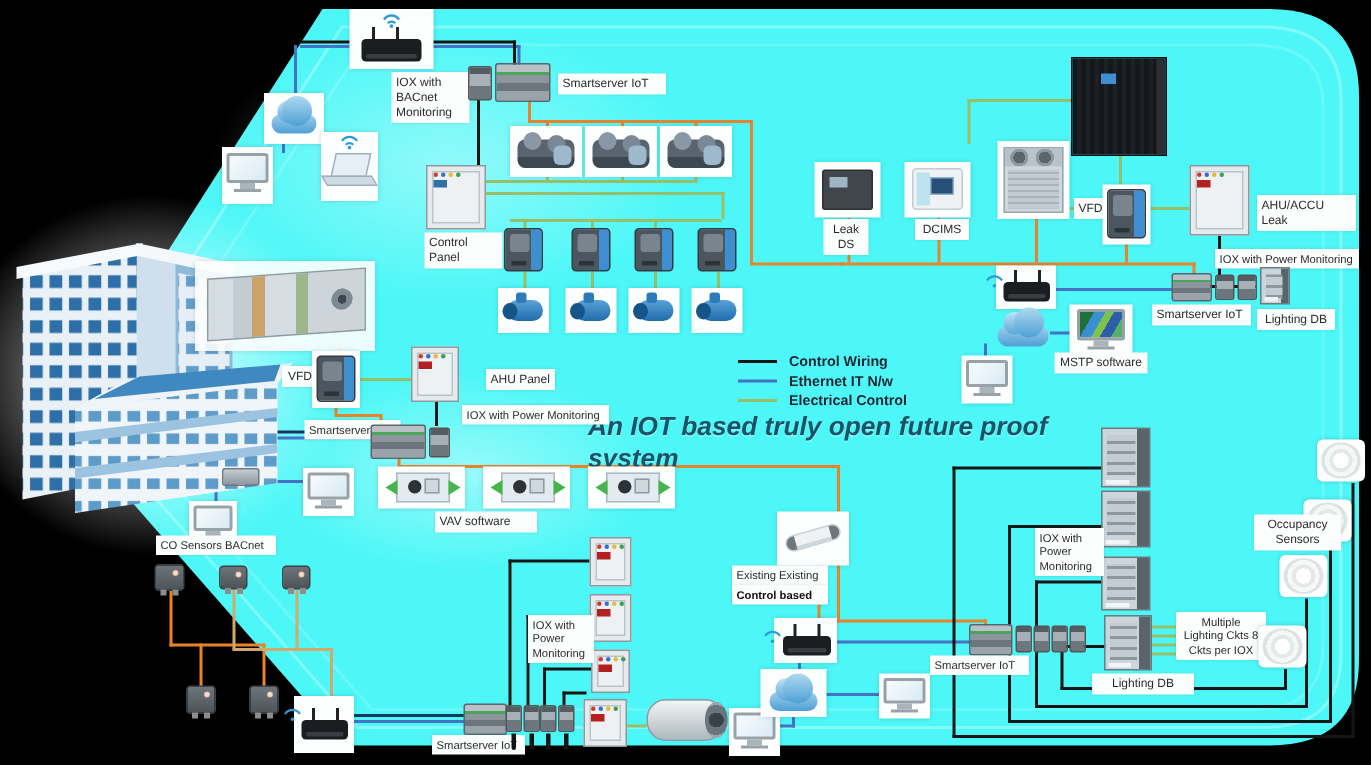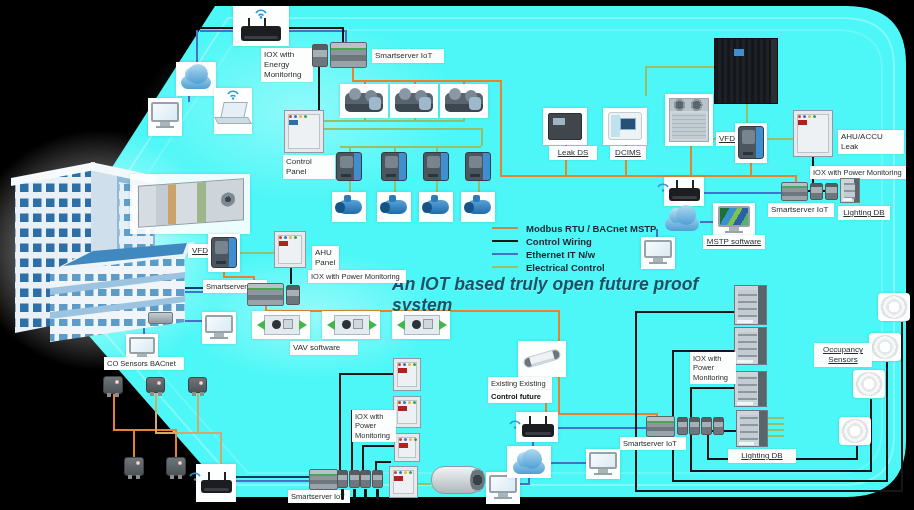--- a/index.html
+++ b/index.html
@@ -9,21 +9,21 @@
   .abs{position:absolute;}
   
   .w{position:absolute;display:block;}
   .h{height:2px;} .v{width:2px;}
   .or{background:#e8832c;} .tn{background:#d2a96b;} .bk{background:#161616;}
   .bl{background:#4472c4;} .nv{background:#17375e;} .gr{background:#97bf6a;}
   
   .card{position:absolute;background:#fdfefe;box-shadow:0 0 3px rgba(0,60,80,.18);}
   .lbl{position:absolute;background:#fcfdfd;color:#2b2b2b;font-size:8px;line-height:1.25;
        padding:2px 3px;box-shadow:0 0 2px rgba(0,60,80,.15);}
-  .lbl.c{text-align:center;text-decoration:underline;}
+  .lbl.c{text-align:center;}
   .lbl.b{font-weight:bold;color:#111;}
   
   .router{position:absolute;background:#1b1d20;border-radius:3px;}
   .router::before{content:"";position:absolute;left:7px;top:-8px;width:2px;height:8px;background:#222;
        box-shadow:16px 0 #222;}
   .router::after{content:"";position:absolute;left:3px;bottom:2px;right:3px;height:3px;background:#3a3d42;border-radius:2px;}
   .cloud{position:absolute;background:linear-gradient(180deg,#9fd0ec,#4f9fd4);border-radius:10px;}
   .cloud::before{content:"";position:absolute;left:4px;top:-9px;width:15px;height:15px;border-radius:50%;
        background:linear-gradient(180deg,#bfe2f4,#5aa7d8);}
   .cloud::after{content:"";position:absolute;right:3px;top:-12px;width:20px;height:20px;border-radius:50%;
@@ -255,21 +255,21 @@
     <svg class="wifi" style="left:12px;top:0">
       <path d="M2 6 a6 6 0 0 1 10 0" stroke="#2e9bd6" fill="none" stroke-width="1.5"></path>
       <path d="M4.5 8.5 a3.4 3.4 0 0 1 5 0" stroke="#2e9bd6" fill="none" stroke-width="1.5"></path>
       <circle cx="7" cy="10.4" r="1.2" fill="#2e9bd6"></circle>
       </svg>
     <div class="laptop" style="left:2px;top:14px;width:34px;height:24px">
       <div class="scr"></div>
       <div class="base"></div>
     </div>
   </div>
-  <div class="lbl" style="left:261px;top:48px;width:52px">IOX with Energy Monitoring</div>
+  <div class="lbl" style="left:261px;top:48px;width:52px">IOX with BACnet Monitoring</div>
   <div class="iox" style="left:312px;top:44px;width:16px;height:23px"></div>
   <div class="ss" style="left:330px;top:42px;width:37px;height:26px"></div>
   <div class="lbl" style="left:372px;top:49px;width:72px">Smartserver IoT</div>
 
   <div class="card" style="left:340px;top:84px;width:48px;height:34px">
     <div class="chiller" style="left:5px;top:9px;width:38px;height:19px"></div>
     </div>
   <div class="card" style="left:390px;top:84px;width:48px;height:34px">
     <div class="chiller" style="left:5px;top:9px;width:38px;height:19px"></div>
     </div>
@@ -298,21 +298,21 @@
     <div class="pump" style="left:6px;top:8px;width:24px;height:14px"></div>
     </div>
   <div class="card" style="left:461px;top:192px;width:34px;height:30px">
     <div class="pump" style="left:6px;top:8px;width:24px;height:14px"></div>
     </div>
 
   <div class="crac" style="left:714px;top:38px;width:64px;height:66px"></div>
   <div class="card" style="left:543px;top:108px;width:44px;height:37px">
     <div class="leak" style="left:5px;top:5px;width:34px;height:27px"></div>
     </div>
-  <div class="lbl c" style="left:549px;top:146px;width:48px">Leak DS</div>
+  <div class="lbl c" style="left:549px;top:146px;width:30px">Leak DS</div>
   <div class="card" style="left:603px;top:108px;width:44px;height:37px">
     <div class="vesdad" style="left:5px;top:4px;width:34px;height:28px"></div>
     </div>
   <div class="lbl c" style="left:610px;top:146px;width:36px">DCIMS</div>
   <div class="card" style="left:665px;top:94px;width:48px;height:52px">
     <div class="cond" style="left:4px;top:4px;width:40px;height:44px"></div>
     </div>
   <div class="lbl c" style="left:716px;top:132px;width:22px">VFD</div>
   <div class="card" style="left:735px;top:123px;width:32px;height:40px">
     <div class="vfd" style="left:3px;top:3px;width:26px;height:33px"></div>
@@ -338,24 +338,20 @@
   </div>
   <div class="cloud" style="left:665px;top:217px;width:34px;height:14px"></div>
   <div class="card" style="left:713px;top:203px;width:42px;height:33px">
     <div class="mon screen-dcims" style="left:5px;top:3px;width:32px;height:21px"></div>
   </div>
   <div class="lbl c" style="left:703px;top:235px;width:62px">MSTP software</div>
   <div class="card" style="left:641px;top:237px;width:34px;height:32px">
     <div class="mon" style="left:3px;top:3px;width:28px;height:18px"></div>
   </div>
 
-  <div class="legendrow" style="left:492px;top:222px">
-    <span class="sw" style="background: rgb(192, 138, 80);"></span>
-    <span class="tx">Modbus RTU / BACnet MSTP</span>
-  </div>
   <div class="legendrow" style="left:492px;top:235px">
     <span class="sw" style="background: rgb(22, 22, 22);"></span>
     <span class="tx">Control Wiring</span>
   </div>
   <div class="legendrow" style="left:492px;top:248px">
     <span class="sw" style="background: rgb(68, 114, 196);"></span>
     <span class="tx">Ethernet IT N/w</span>
   </div>
   <div class="legendrow" style="left:492px;top:261px">
     <span class="sw" style="background: rgb(151, 191, 106);"></span>
@@ -390,21 +386,21 @@
   <div class="card" style="left:130px;top:174px;width:120px;height:60px;opacity:.9"></div>
   <div class="ahu" style="left:138px;top:182px;width:106px;height:42px"></div>
   <div class="lbl c" style="left:188px;top:244px;width:24px">VFD</div>
   <div class="card" style="left:208px;top:234px;width:32px;height:38px">
     <div class="vfd" style="left:3px;top:3px;width:26px;height:31px"></div>
     </div>
   <div class="panel" style="left:274px;top:231px;width:32px;height:37px">
     <span class="pdots"></span>
     <span class="pscreen"></span>
   </div>
-  <div class="lbl" style="left:312px;top:246px;width:27px">AHU Panel</div>
+  <div class="lbl" style="left:324px;top:246px;width:46px">AHU Panel</div>
   <div class="lbl" style="left:308px;top:270px;width:98px;font-size:7.5px">IOX with Power Monitoring</div>
   <div class="lbl" style="left:203px;top:280px;width:64px;font-size:7.5px">Smartserver IoT</div>
   <div class="ss" style="left:247px;top:283px;width:37px;height:23px"></div>
   <div class="iox" style="left:286px;top:285px;width:14px;height:20px"></div>
   <div class="card" style="left:202px;top:312px;width:34px;height:32px">
     <div class="mon" style="left:3px;top:3px;width:28px;height:18px"></div>
     </div>
   <div class="switch" style="left:148px;top:312px;width:25px;height:12px"></div>
   <div class="card" style="left:126px;top:334px;width:32px;height:30px">
     <div class="mon" style="left:3px;top:3px;width:26px;height:17px"></div>
@@ -477,21 +473,21 @@
   <div class="card" style="left:486px;top:472px;width:34px;height:32px">
     <div class="mon" style="left:3px;top:3px;width:28px;height:18px"></div>
     </div>
 
   <div class="card" style="left:518px;top:341px;width:48px;height:36px">
     <div class="fixture" style="left:5px;top:12px;width:38px;height:11px"></div>
     </div>
   <div class="lbl" style="left:488px;top:377px;width:64px;font-size:7.5px">
     <span>Existing Existing</span>
   </div>
-  <div class="lbl b" style="left:488px;top:390px;width:64px;font-size:7.5px">Control future</div>
+  <div class="lbl b" style="left:488px;top:390px;width:64px;font-size:7.5px">Control based</div>
   <div class="card" style="left:516px;top:412px;width:42px;height:30px">
     <svg class="wifi" style="left:-8px;top:6px">
       <path d="M2 6 a6 6 0 0 1 10 0" stroke="#2e9bd6" fill="none" stroke-width="1.5"></path>
       <circle cx="7" cy="9.5" r="1.2" fill="#2e9bd6"></circle>
       </svg>
     <div class="router" style="left:6px;top:12px;width:32px;height:13px"></div>
   </div>
   <div class="card" style="left:507px;top:446px;width:44px;height:32px">
     <div class="cloud" style="left:6px;top:15px;width:32px;height:13px"></div>
     </div>
@@ -504,19 +500,20 @@
   <div class="iox" style="left:677px;top:417px;width:11px;height:18px"></div>
   <div class="iox" style="left:689px;top:417px;width:11px;height:18px"></div>
   <div class="iox" style="left:701px;top:417px;width:11px;height:18px"></div>
   <div class="iox" style="left:713px;top:417px;width:11px;height:18px"></div>
   <div class="lpanel" style="left:734px;top:285px;width:33px;height:40px"></div>
   <div class="lpanel" style="left:734px;top:327px;width:33px;height:38px"></div>
   <div class="lpanel" style="left:734px;top:371px;width:33px;height:36px"></div>
   <div class="lpanel" style="left:736px;top:410px;width:32px;height:37px"></div>
   <div class="lbl" style="left:690px;top:352px;width:46px;font-size:7.5px">IOX with Power Monitoring</div>
   <div class="lbl c" style="left:728px;top:449px;width:68px">Lighting DB</div>
+  <div class="lbl c" style="left:784px;top:408px;width:60px;font-size:7.5px">Multiple Lighting Ckts 8 Ckts per IOX</div>
   <div class="occ" style="left:878px;top:293px;width:32px;height:28px"></div>
   <div class="occ" style="left:869px;top:333px;width:32px;height:28px"></div>
   <div class="occ" style="left:853px;top:370px;width:32px;height:28px"></div>
   <div class="occ" style="left:839px;top:417px;width:32px;height:28px"></div>
-  <div class="lbl c" style="left:814px;top:343px;width:58px">Occupancy Sensors</div>
+  <div class="lbl c" style="left:836px;top:343px;width:58px">Occupancy Sensors</div>
 
 </div>
 
 </body></html>

